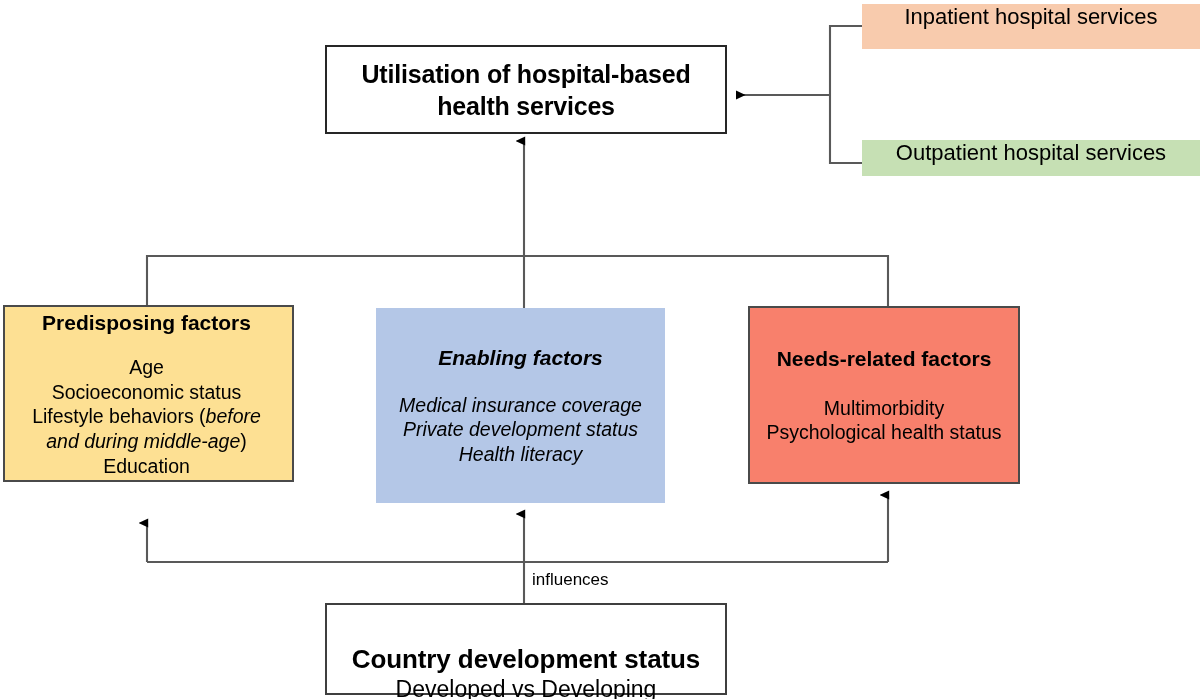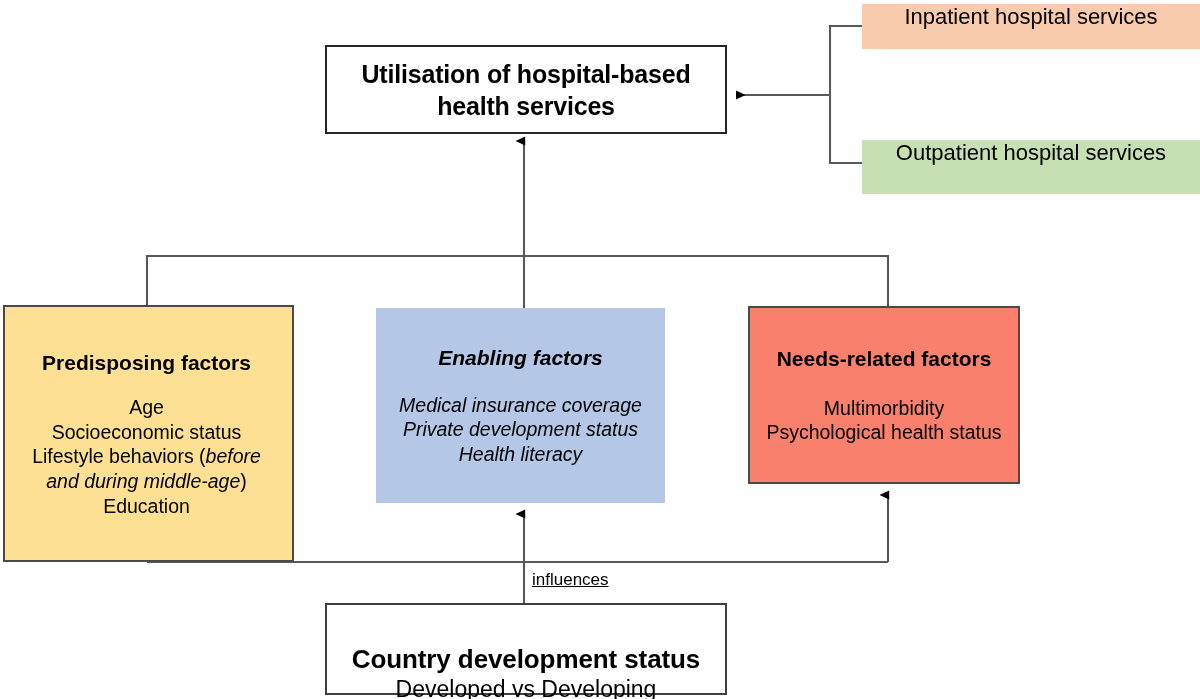--- a/index.html
+++ b/index.html
@@ -73,30 +73,30 @@
     left: 862px;
     top: 4px;
     width: 338px;
     height: 45px;
     background: #f8cbad;
   }
   #box-outpatient {
     left: 862px;
     top: 140px;
     width: 338px;
-    height: 54px;
+    height: 36px;
     background: #c6e0b4;
   }
 
   
   #box-predisposing {
     left: 3px;
     top: 305px;
     width: 291px;
-    height: 257px;
+    height: 177px;
     background: #fde093;
     border: 2px solid #4a4a4a;
     padding: 6px 4px 4px 0;
   }
   #box-enabling {
     left: 376px;
     top: 308px;
     width: 289px;
     height: 195px;
     background: #b4c7e7;
@@ -145,21 +145,20 @@
     text-decoration: underline;
   }
 
   
   #label-influences {
     position: absolute;
     left: 532px;
     top: 570px;
     font-size: 17px;
     white-space: nowrap;
-    text-decoration: underline;
   }
 </style>
 </head>
 <body>
 
 <div id="canvas">
 
   <svg class="connectors" viewBox="0 0 1200 699" xmlns="http://www.w3.org/2000/svg">
     <defs>
       <marker id="arrowUp" markerWidth="10" markerHeight="10" refX="5" refY="8.4" orient="auto" markerUnits="userSpaceOnUse">

